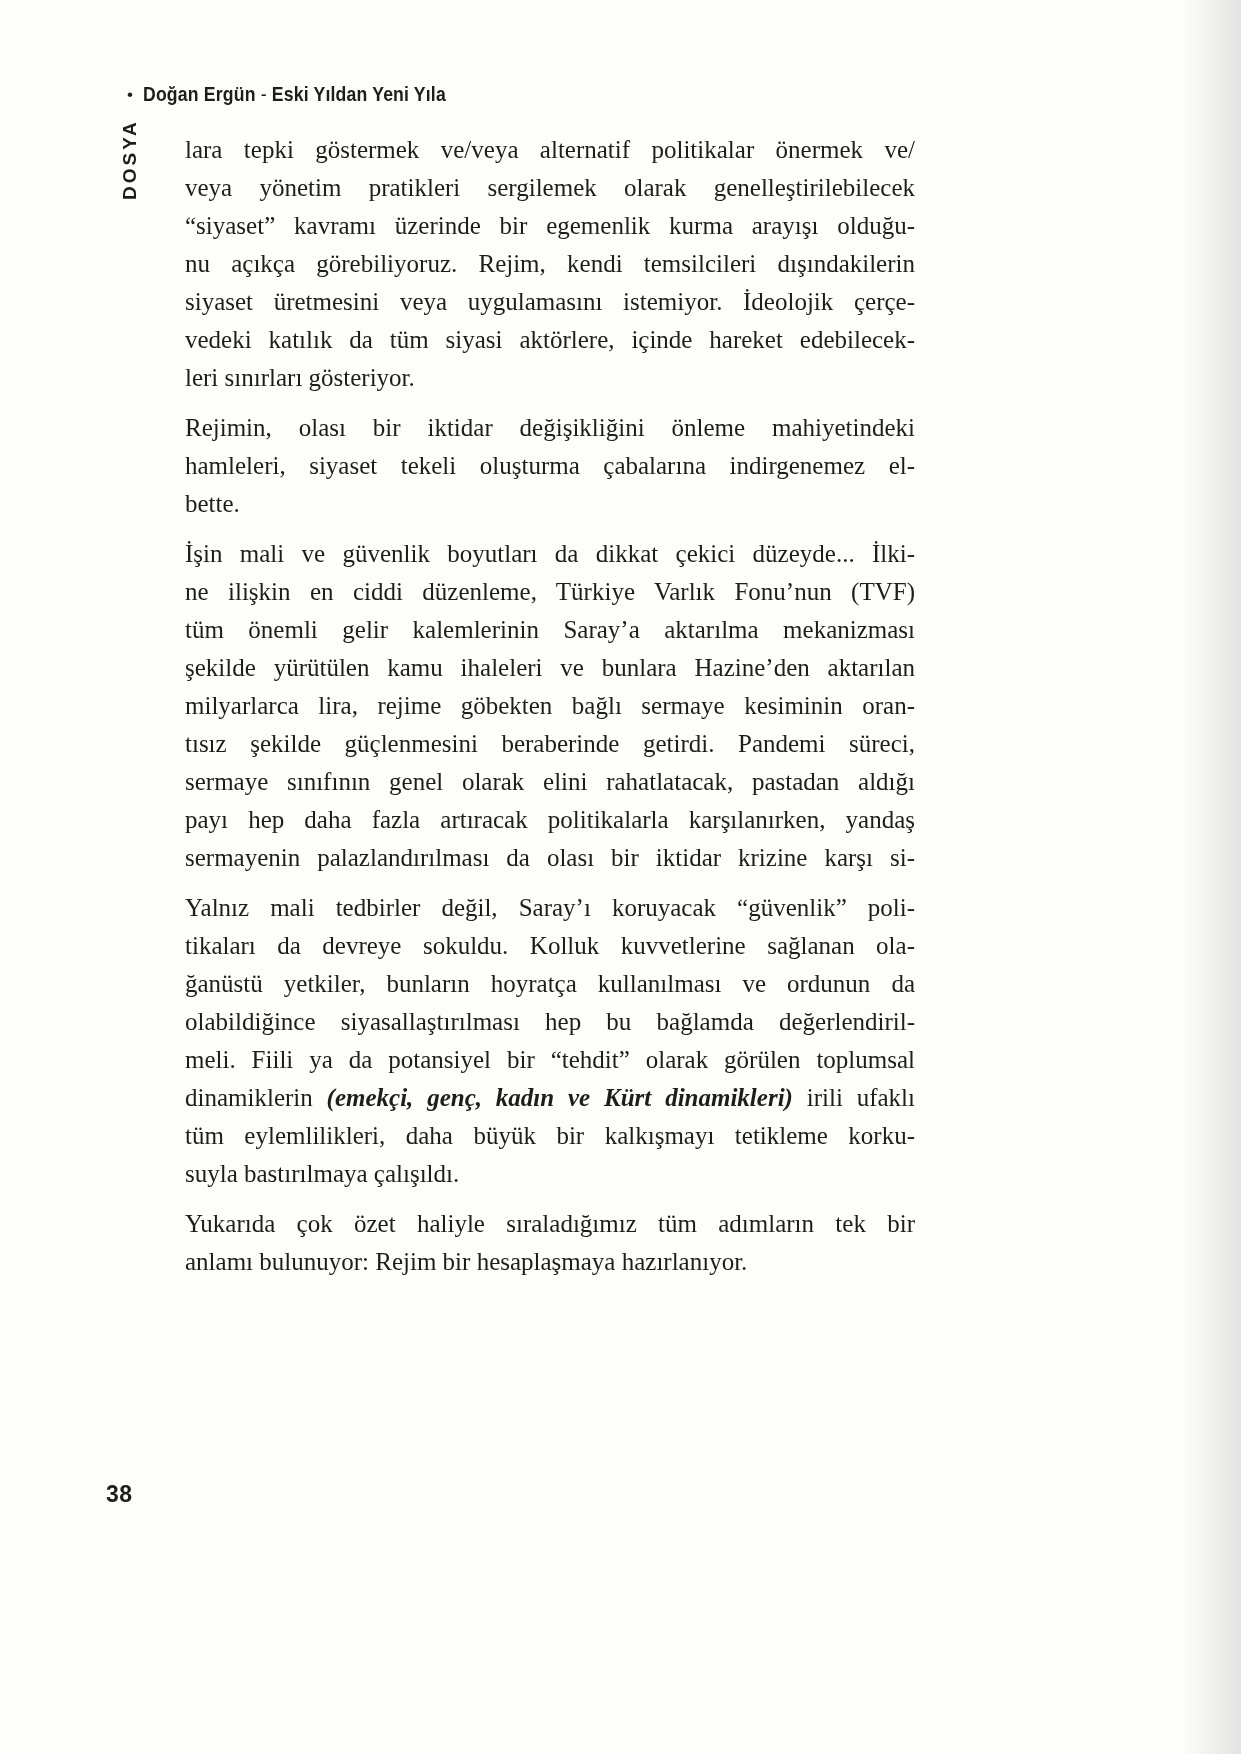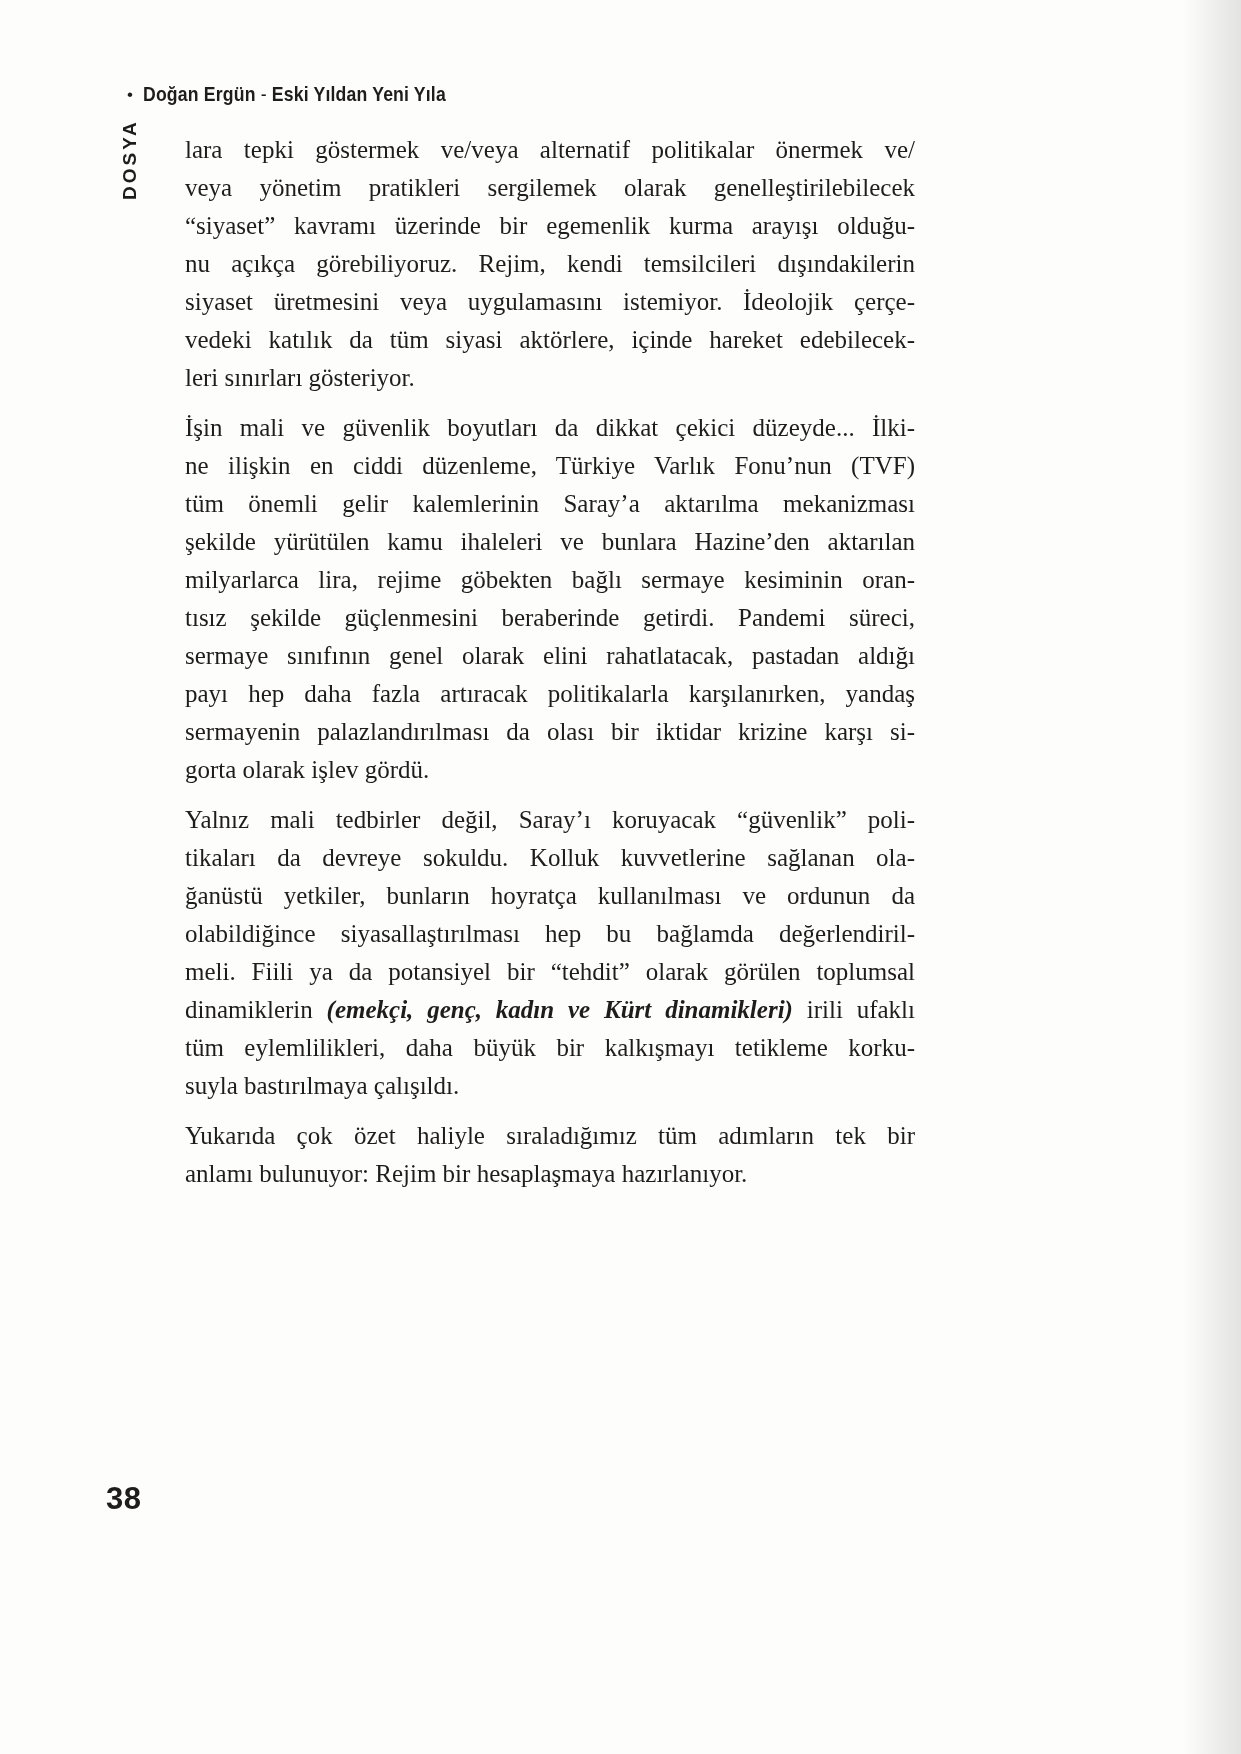--- a/index.html
+++ b/index.html
@@ -65,21 +65,21 @@
     text-justify: inter-word;
   }
   .line-last { text-align-last: left; }
   .italic { font-style: italic; font-weight: bold; }
   .page-number {
     position: absolute;
     left: 106px;
     top: 1481px;
     font-family: "Liberation Sans", sans-serif;
     font-weight: bold;
-    font-size: 31px;
+    font-size: 23px;
     letter-spacing: 0.5px;
   }
 </style>
 </head>
 <body>
 
 <div class="page">
 
   <div class="header">
     <span class="header-bullet">•</span>
@@ -92,30 +92,34 @@
       <div class="paragraph">
         <div class="line">lara tepki göstermek ve/veya alternatif politikalar önermek ve/</div>
         <div class="line">veya yönetim pratikleri sergilemek olarak genelleştirilebilecek</div>
         <div class="line">“siyaset” kavramı üzerinde bir egemenlik kurma arayışı olduğu-</div>
         <div class="line">nu açıkça görebiliyoruz. Rejim, kendi temsilcileri dışındakilerin</div>
         <div class="line">siyaset üretmesini veya uygulamasını istemiyor. İdeolojik çerçe-</div>
         <div class="line">vedeki katılık da tüm siyasi aktörlere, içinde hareket edebilecek-</div>
         <div class="line line-last">leri sınırları gösteriyor.</div>
       </div>
       <div class="paragraph">
+        <div class="line">Rejimin, olası bir iktidar değişikliğini önleme mahiyetindeki</div>
+        <div class="line">hamleleri, siyaset tekeli oluşturma çabalarına indirgenemez el-</div>
+        <div class="line line-last">bette.</div>
+      </div>
+      <div class="paragraph">
         <div class="line">İşin mali ve güvenlik boyutları da dikkat çekici düzeyde... İlki-</div>
         <div class="line">ne ilişkin en ciddi düzenleme, Türkiye Varlık Fonu’nun (TVF)</div>
         <div class="line">tüm önemli gelir kalemlerinin Saray’a aktarılma mekanizması</div>
         <div class="line">şekilde yürütülen kamu ihaleleri ve bunlara Hazine’den aktarılan</div>
         <div class="line">milyarlarca lira, rejime göbekten bağlı sermaye kesiminin oran-</div>
         <div class="line">tısız şekilde güçlenmesini beraberinde getirdi. Pandemi süreci,</div>
         <div class="line">sermaye sınıfının genel olarak elini rahatlatacak, pastadan aldığı</div>
         <div class="line">payı hep daha fazla artıracak politikalarla karşılanırken, yandaş</div>
         <div class="line">sermayenin palazlandırılması da olası bir iktidar krizine karşı si-</div>
-        <div class="line line-last">gorta olarak işlev gördü.</div>
       </div>
       <div class="paragraph">
         <div class="line">Yalnız mali tedbirler değil, Saray’ı koruyacak “güvenlik” poli-</div>
         <div class="line">tikaları da devreye sokuldu. Kolluk kuvvetlerine sağlanan ola-</div>
         <div class="line">ğanüstü yetkiler, bunların hoyratça kullanılması ve ordunun da</div>
         <div class="line">olabildiğince siyasallaştırılması hep bu bağlamda değerlendiril-</div>
         <div class="line">meli. Fiili ya da potansiyel bir “tehdit” olarak görülen toplumsal</div>
         <div class="line"><span>dinamiklerin </span><span class="italic">(emekçi, genç, kadın ve Kürt dinamikleri)</span><span> irili ufaklı</span></div>
         <div class="line">tüm eylemlilikleri, daha büyük bir kalkışmayı tetikleme korku-</div>
         <div class="line line-last">suyla bastırılmaya çalışıldı.</div>

